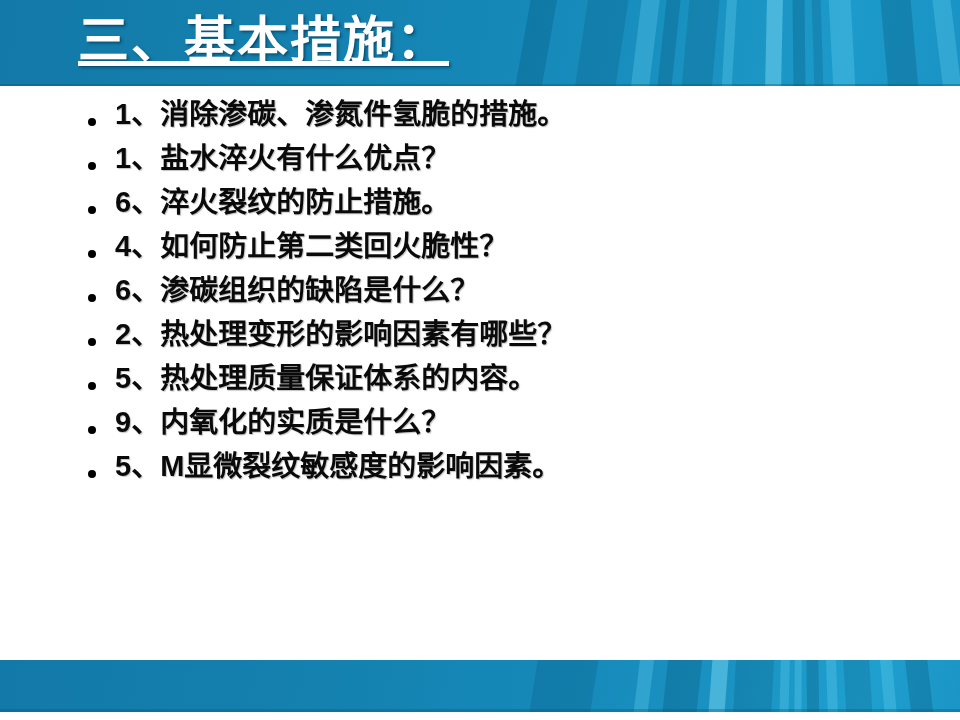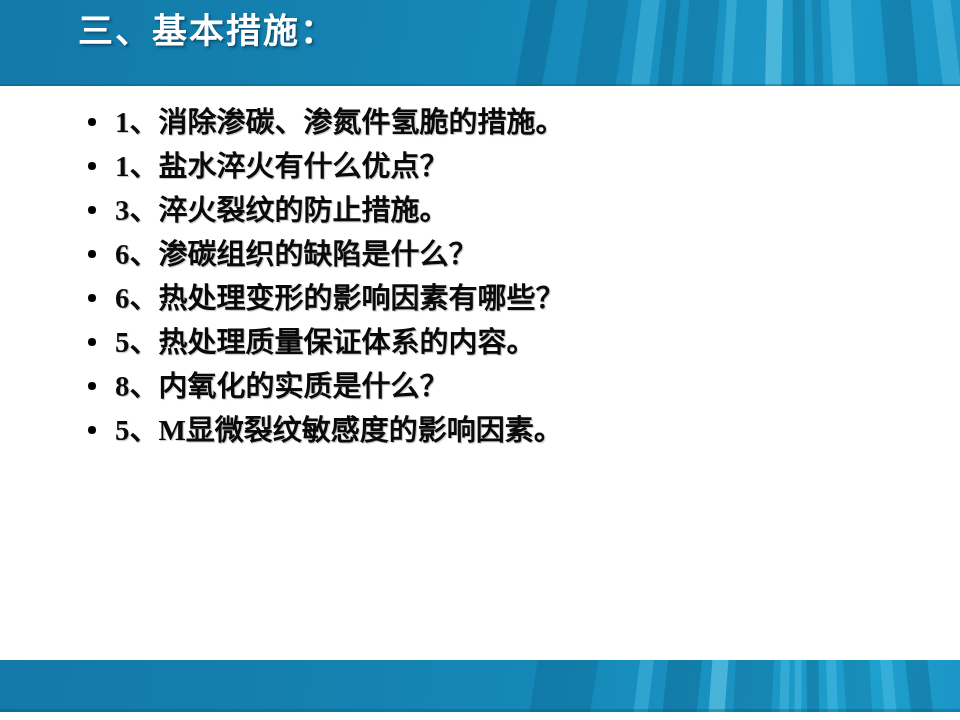--- a/index.html
+++ b/index.html
@@ -101,49 +101,49 @@
     top: -100%;
     height: 320%;
     transform-origin: 50% 100%;
   }
 
   
   .slide-title {
     position: absolute;
     left: 78px;
     top: 7px;
-    font-size: 35px;
+    font-size: 51px;
     font-weight: bold;
     letter-spacing: 2px;
     color: #ffffff;
     white-space: nowrap;
     text-shadow:
        2px 2px 3px rgba(0, 55, 85, 0.55),
        1px 1px 0   rgba(0, 60, 90, 0.35);
     line-height: 1.35;
+    text-decoration: underline;
   }
 
   
   .body-list {
     position: absolute;
     left: 0;
     top: 100px;
     width: 960px;
     margin: 0;
     padding: 0;
     list-style: none;
   }
   .bullet-row {
     position: relative;
     height: 44px;
     padding-left: 115px;
     display: flex;
-    align-items: center;
+    align-items: flex-start;
     white-space: nowrap;
-    font-family: Liberation Serif, serif;
   }
   .bullet-dot {
     position: absolute;
     left: 88px;
     top: 50%;
     width: 8px;
     height: 8px;
     margin-top: -4px;
     border-radius: 50%;
     background: #000000;
@@ -188,42 +188,46 @@
       <span class="bullet-text">1、消除渗碳、渗氮件氢脆的措施。</span>
     </li>
 
     <li class="bullet-row">
       <span class="bullet-dot"></span>
       <span class="bullet-text">1、盐水淬火有什么优点？</span>
     </li>
 
     <li class="bullet-row">
       <span class="bullet-dot"></span>
-      <span class="bullet-text">3、淬火裂纹的防止措施。</span>
-    </li>
-
+      <span class="bullet-text">6、淬火裂纹的防止措施。</span>
+    </li>
+
+    <li class="bullet-row">
+      <span class="bullet-dot"></span>
+      <span class="bullet-text">4、如何防止第二类回火脆性？</span>
+    </li>
 
     <li class="bullet-row">
       <span class="bullet-dot"></span>
       <span class="bullet-text">6、渗碳组织的缺陷是什么？</span>
     </li>
 
     <li class="bullet-row">
       <span class="bullet-dot"></span>
-      <span class="bullet-text">6、热处理变形的影响因素有哪些？</span>
+      <span class="bullet-text">2、热处理变形的影响因素有哪些？</span>
     </li>
 
     <li class="bullet-row">
       <span class="bullet-dot"></span>
       <span class="bullet-text">5、热处理质量保证体系的内容。</span>
     </li>
 
     <li class="bullet-row">
       <span class="bullet-dot"></span>
-      <span class="bullet-text">8、内氧化的实质是什么？</span>
+      <span class="bullet-text">9、内氧化的实质是什么？</span>
     </li>
 
     <li class="bullet-row">
       <span class="bullet-dot"></span>
       <span class="bullet-text">5、M显微裂纹敏感度的影响因素。</span>
     </li>
 
   </ul>
 
   <div class="footer-band">

